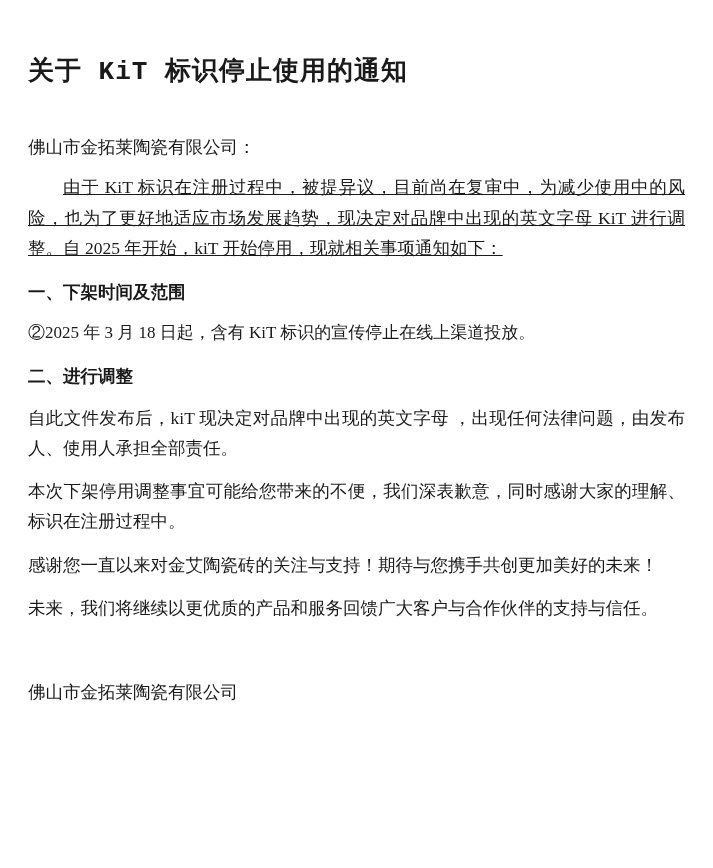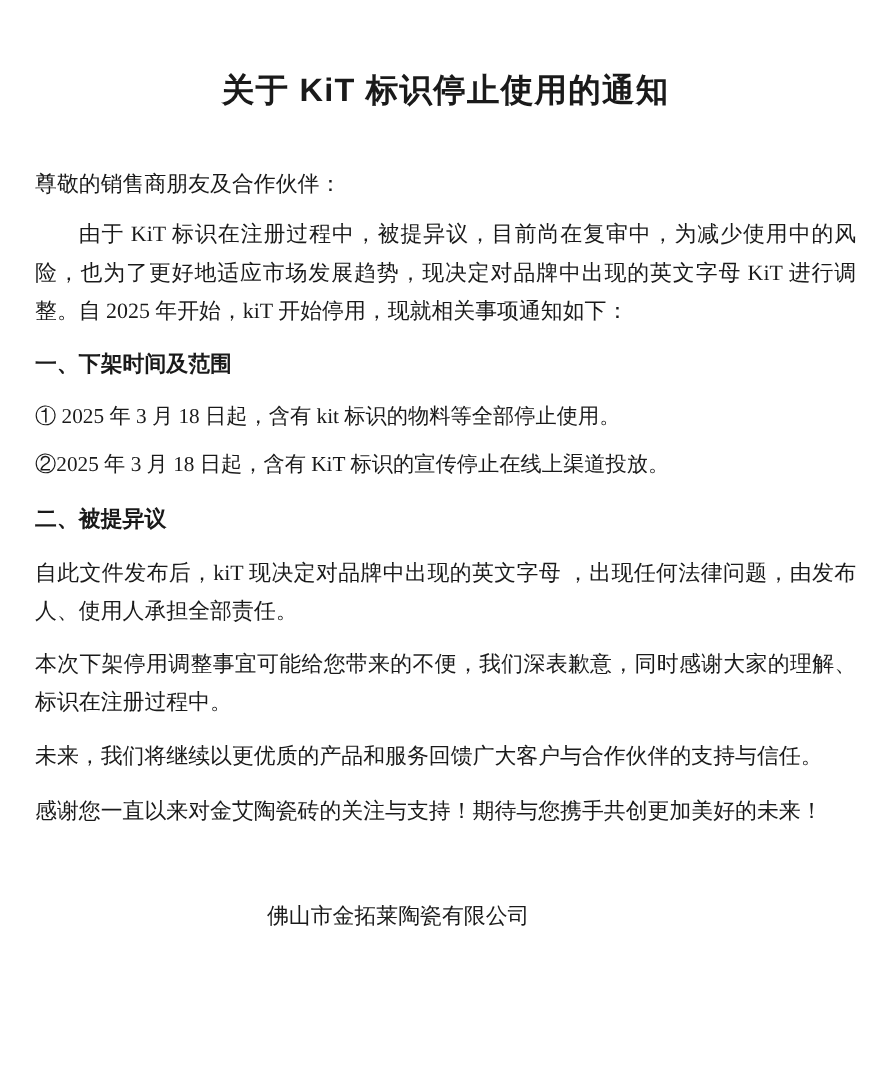--- a/index.html
+++ b/index.html
@@ -15,62 +15,62 @@
     overflow: hidden;
   }
   .page {
     width: 713px;
     height: 868px;
     box-sizing: border-box;
     padding: 36px 28px 0 28px;
     position: relative;
   }
   .doc-title {
-    text-align: center;
     font-size: 26px;
     font-weight: bold;
     letter-spacing: 1px;
     margin: 18px 0 0 0;
     line-height: 1.4;
-    font-family: Liberation Sans, sans-serif;
+    font-family: Liberation Mono, monospace;
   }
   .body-block {
     margin-top: 42px;
   }
   p {
     margin: 0 0 13px 0;
     font-size: 17.5px;
     line-height: 1.72;
     text-align: justify;
     text-justify: inter-ideograph;
   }
   .salutation {
     margin-bottom: 10px;
   }
   .indent {
     text-indent: 2em;
+    text-decoration: underline;
   }
   .section-head {
     font-size: 17.5px;
     font-weight: bold;
     margin: 16px 0 10px 0;
     line-height: 1.7;
     font-family: Liberation Mono, monospace;
   }
   .list-item {
     margin: 0 0 11px 0;
     font-size: 17.5px;
     line-height: 1.7;
   }
   .circled {
     font-size: 17px;
   }
   .signature {
     margin-top: 52px;
-    text-align: center;
+    text-align: left;
     padding-right: 76px;
   }
   .sig-line {
     font-size: 17.5px;
     line-height: 2.0;
   }
   .sig-date {
     font-size: 17.5px;
     line-height: 1.9;
     padding-right: 18px;
@@ -78,35 +78,34 @@
 </style>
 </head>
 <body>
 
 <div class="page">
 
   <h1 class="doc-title">关于 KiT 标识停止使用的通知</h1>
 
   <div class="body-block">
 
-    <p class="salutation">尊敬的销售商朋友及合作伙伴：</p>
+    <p class="salutation">佛山市金拓莱陶瓷有限公司：</p>
 
     <p class="indent">由于 KiT 标识在注册过程中，被提异议，目前尚在复审中，为减少使用中的风险，也为了更好地适应市场发展趋势，现决定对品牌中出现的英文字母 KiT 进行调整。自 2025 年开始，kiT 开始停用，现就相关事项通知如下：</p>
 
     <div class="section-head">一、下架时间及范围</div>
 
-    <p class="list-item circled">① 2025 年 3 月 18 日起，含有 kit 标识的物料等全部停止使用。</p>
     <p class="list-item circled">②2025 年 3 月 18 日起，含有 KiT 标识的宣传停止在线上渠道投放。</p>
 
-    <div class="section-head">二、被提异议</div>
+    <div class="section-head">二、进行调整</div>
 
     <p>自此文件发布后，kiT 现决定对品牌中出现的英文字母 ，出现任何法律问题，由发布人、使用人承担全部责任。</p>
     <p>本次下架停用调整事宜可能给您带来的不便，我们深表歉意，同时感谢大家的理解、标识在注册过程中。</p>
+    <p>感谢您一直以来对金艾陶瓷砖的关注与支持！期待与您携手共创更加美好的未来！</p>
     <p>未来，我们将继续以更优质的产品和服务回馈广大客户与合作伙伴的支持与信任。</p>
-    <p>感谢您一直以来对金艾陶瓷砖的关注与支持！期待与您携手共创更加美好的未来！</p>
 
   </div>
 
   <div class="signature">
     <div class="sig-line">佛山市金拓莱陶瓷有限公司</div>
   </div>
 
 </div>
 
 </body></html>

